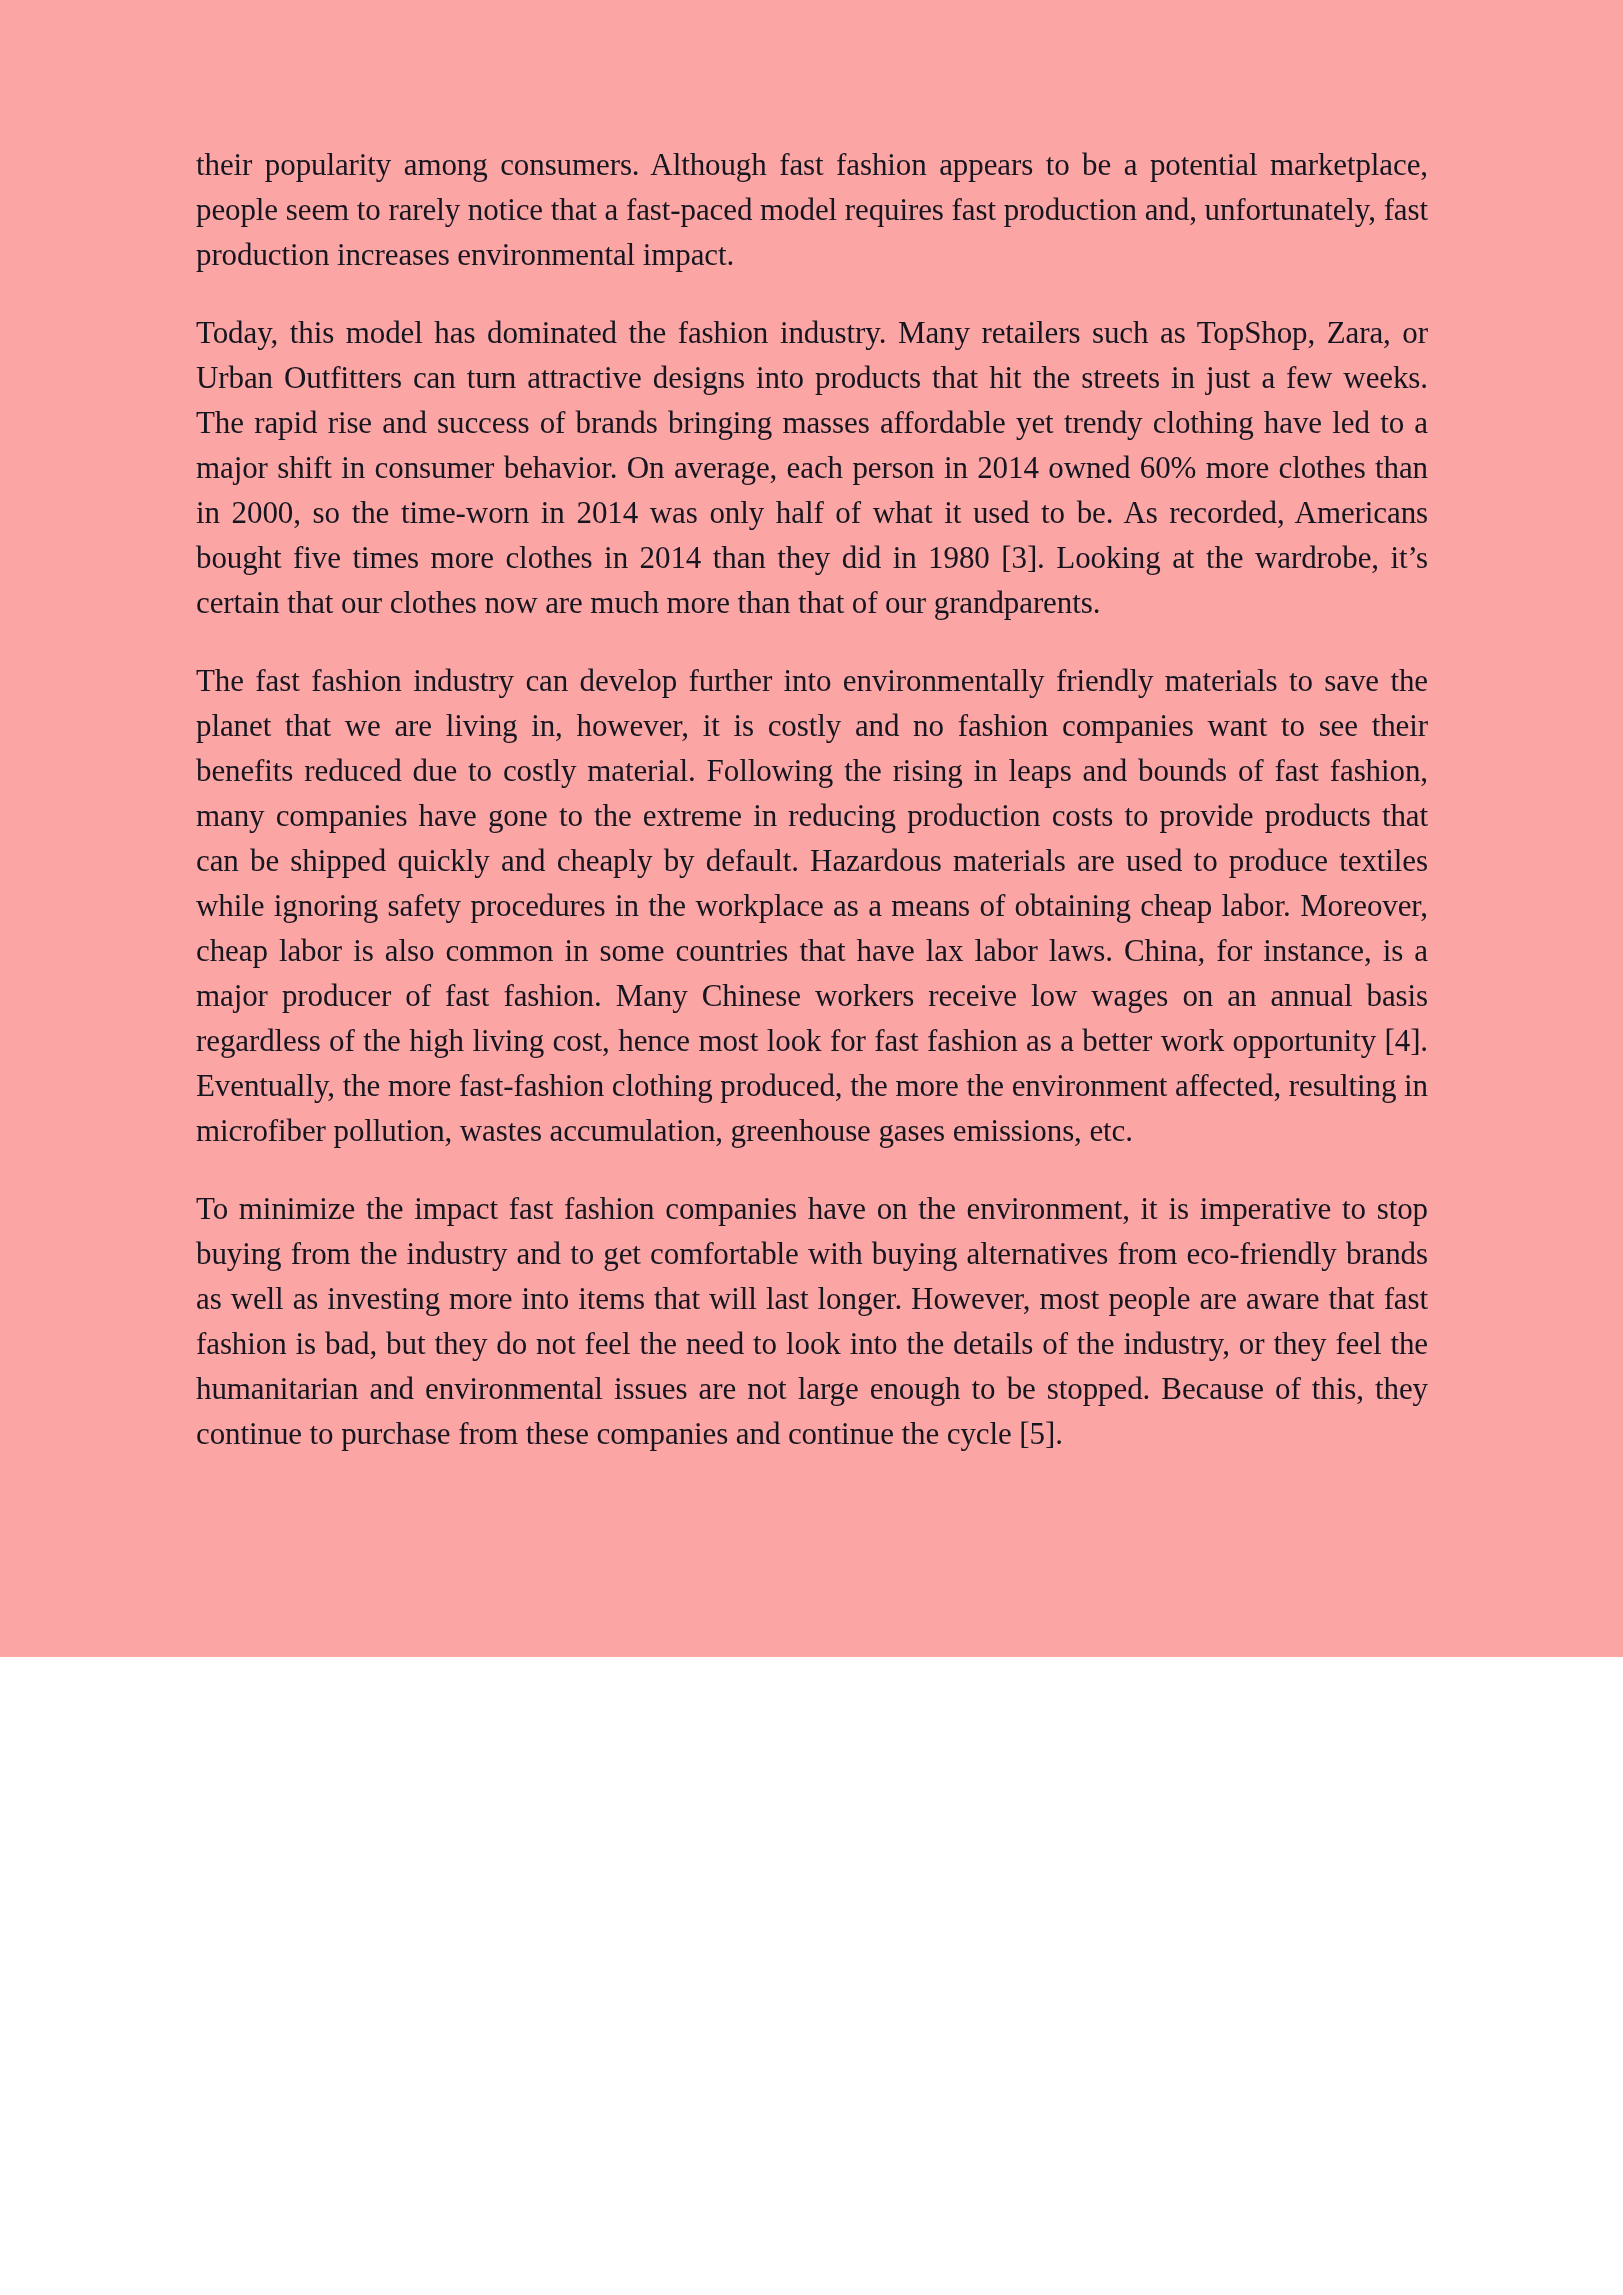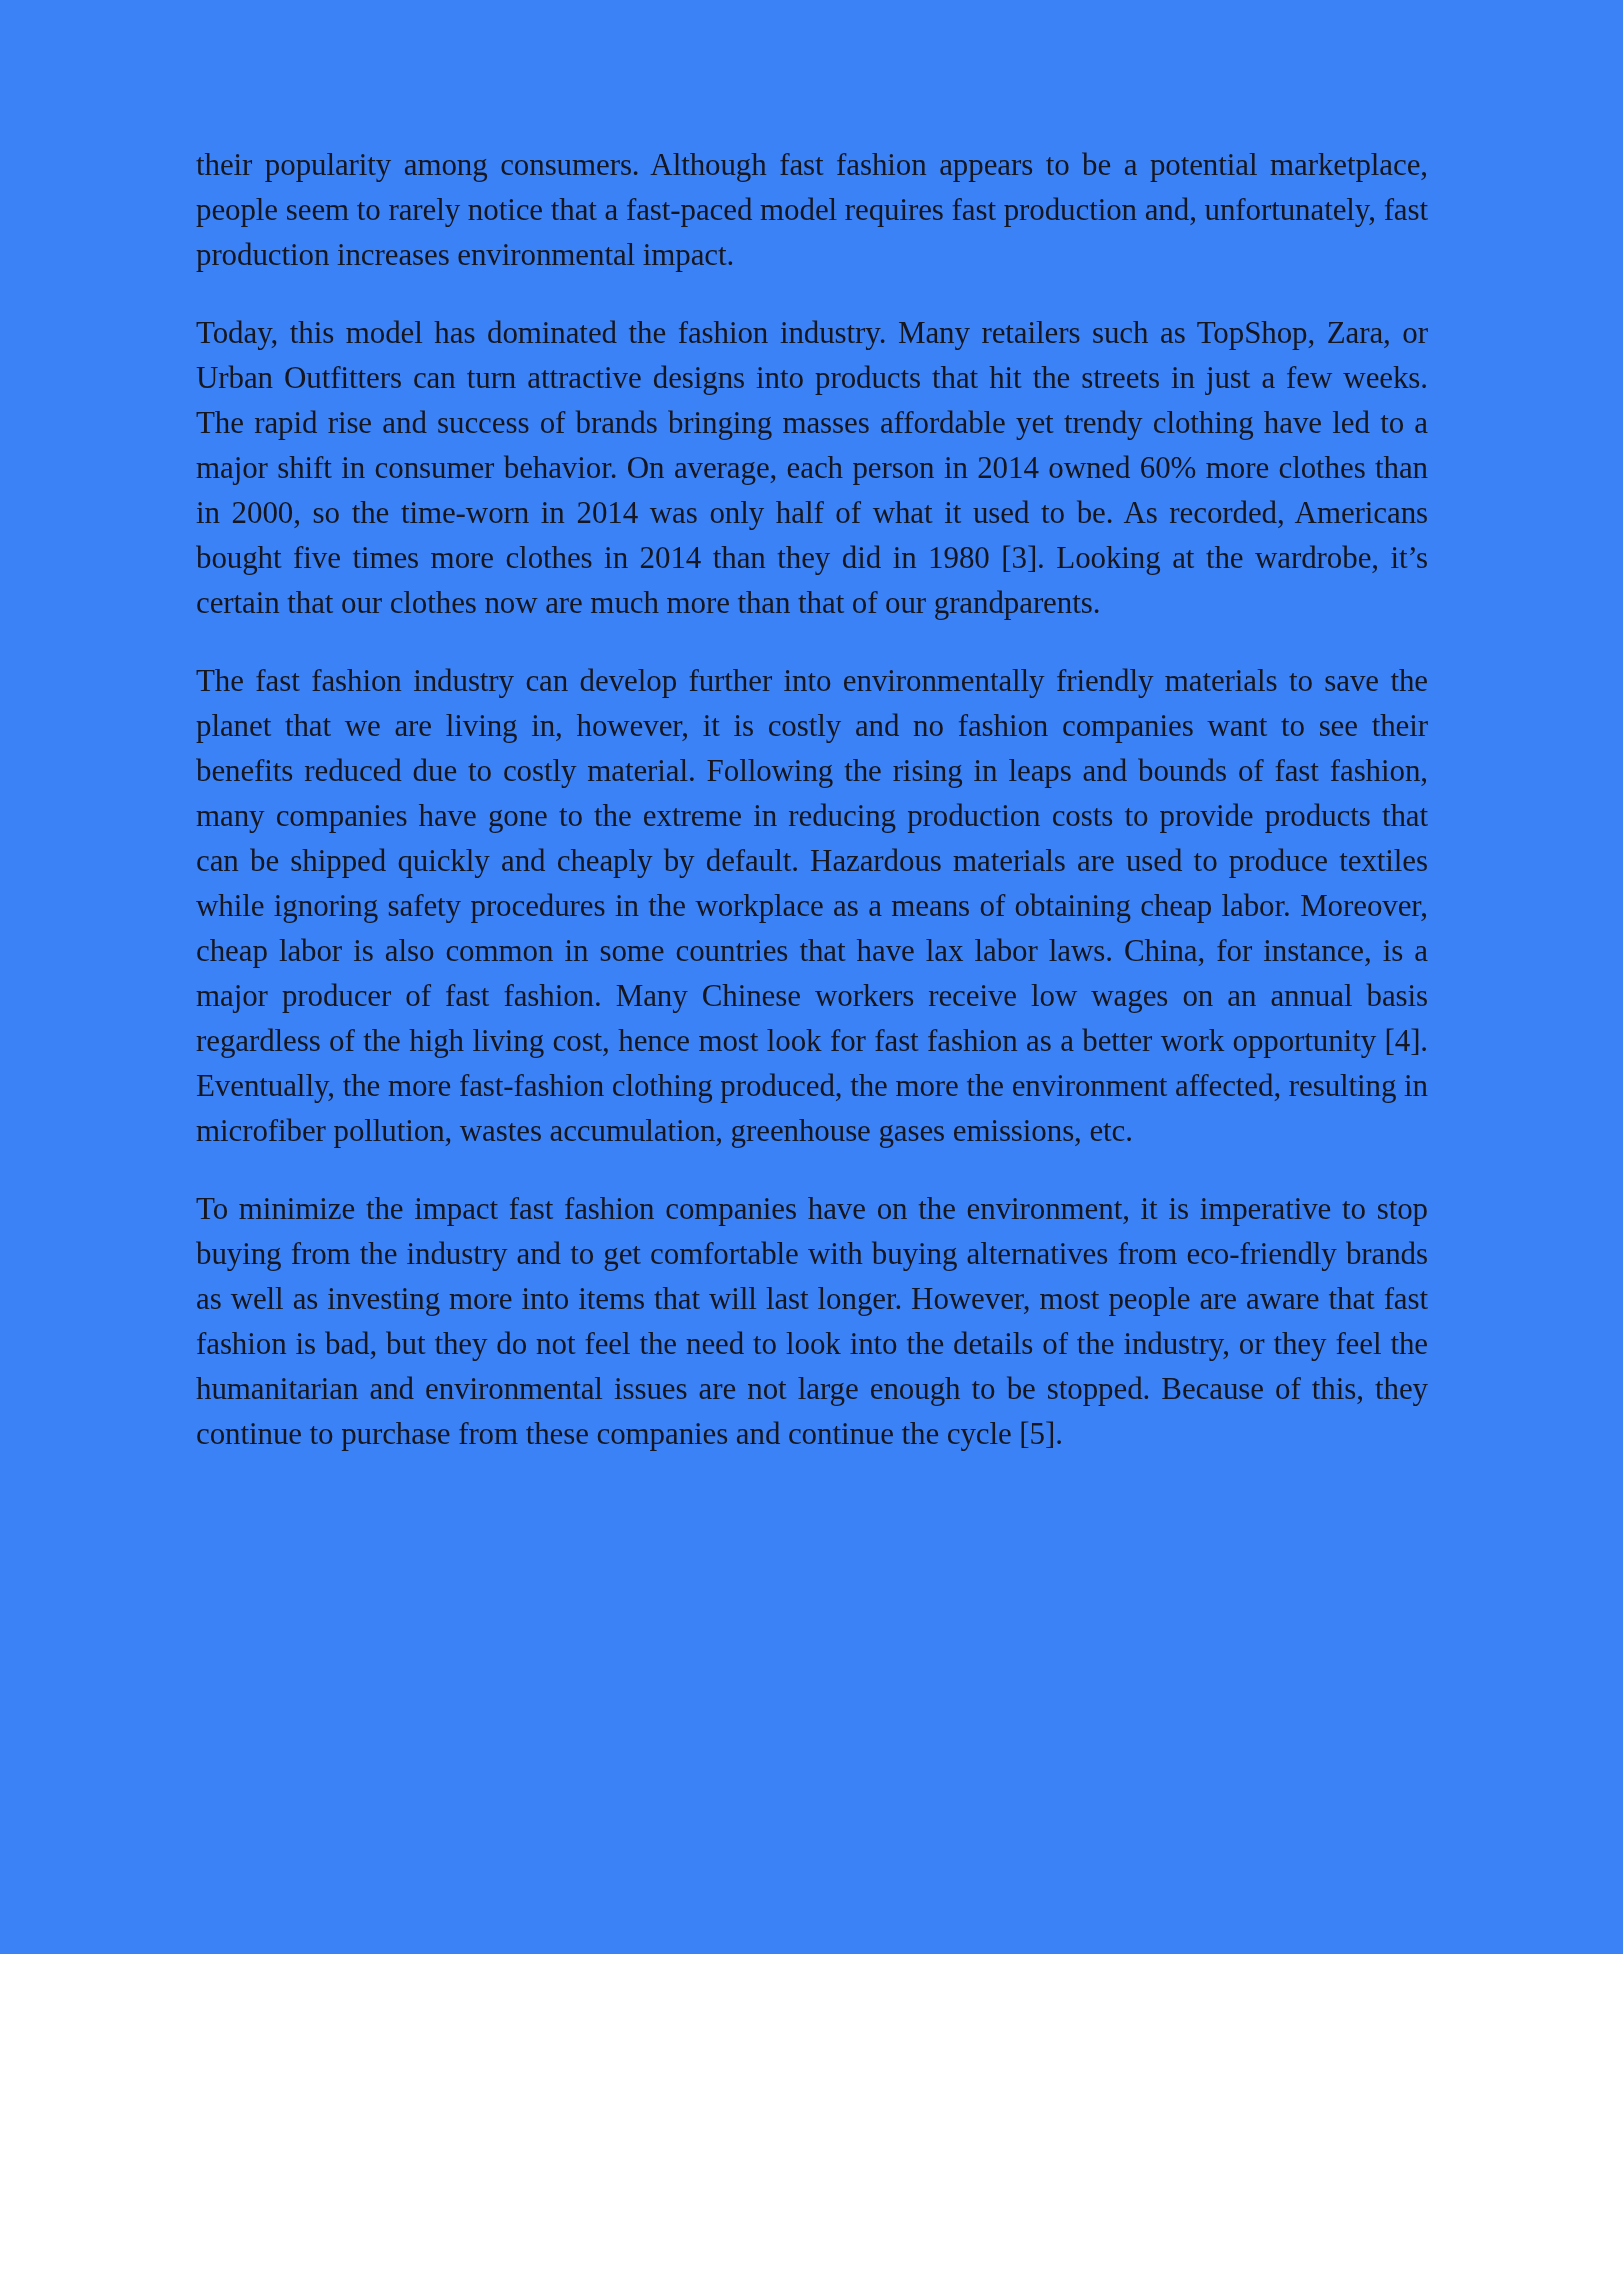--- a/index.html
+++ b/index.html
@@ -11,22 +11,22 @@
       width: 1623px;
       height: 2295px;
       position: relative;
       overflow: hidden;
     }
     .page {
       position: absolute;
       left: 0;
       top: 0;
       width: 1623px;
-      height: 1954px;
-      background: #3b82f6;
+      height: 1657px;
+      background: #fca5a5;
     }
     .body-text {
       position: absolute;
       left: 196px;
       top: 142px;
       width: 1232px;
       font-family: "Liberation Serif", "DejaVu Serif", serif;
       font-size: 31px;
       line-height: 45px;
       color: #15161f;

